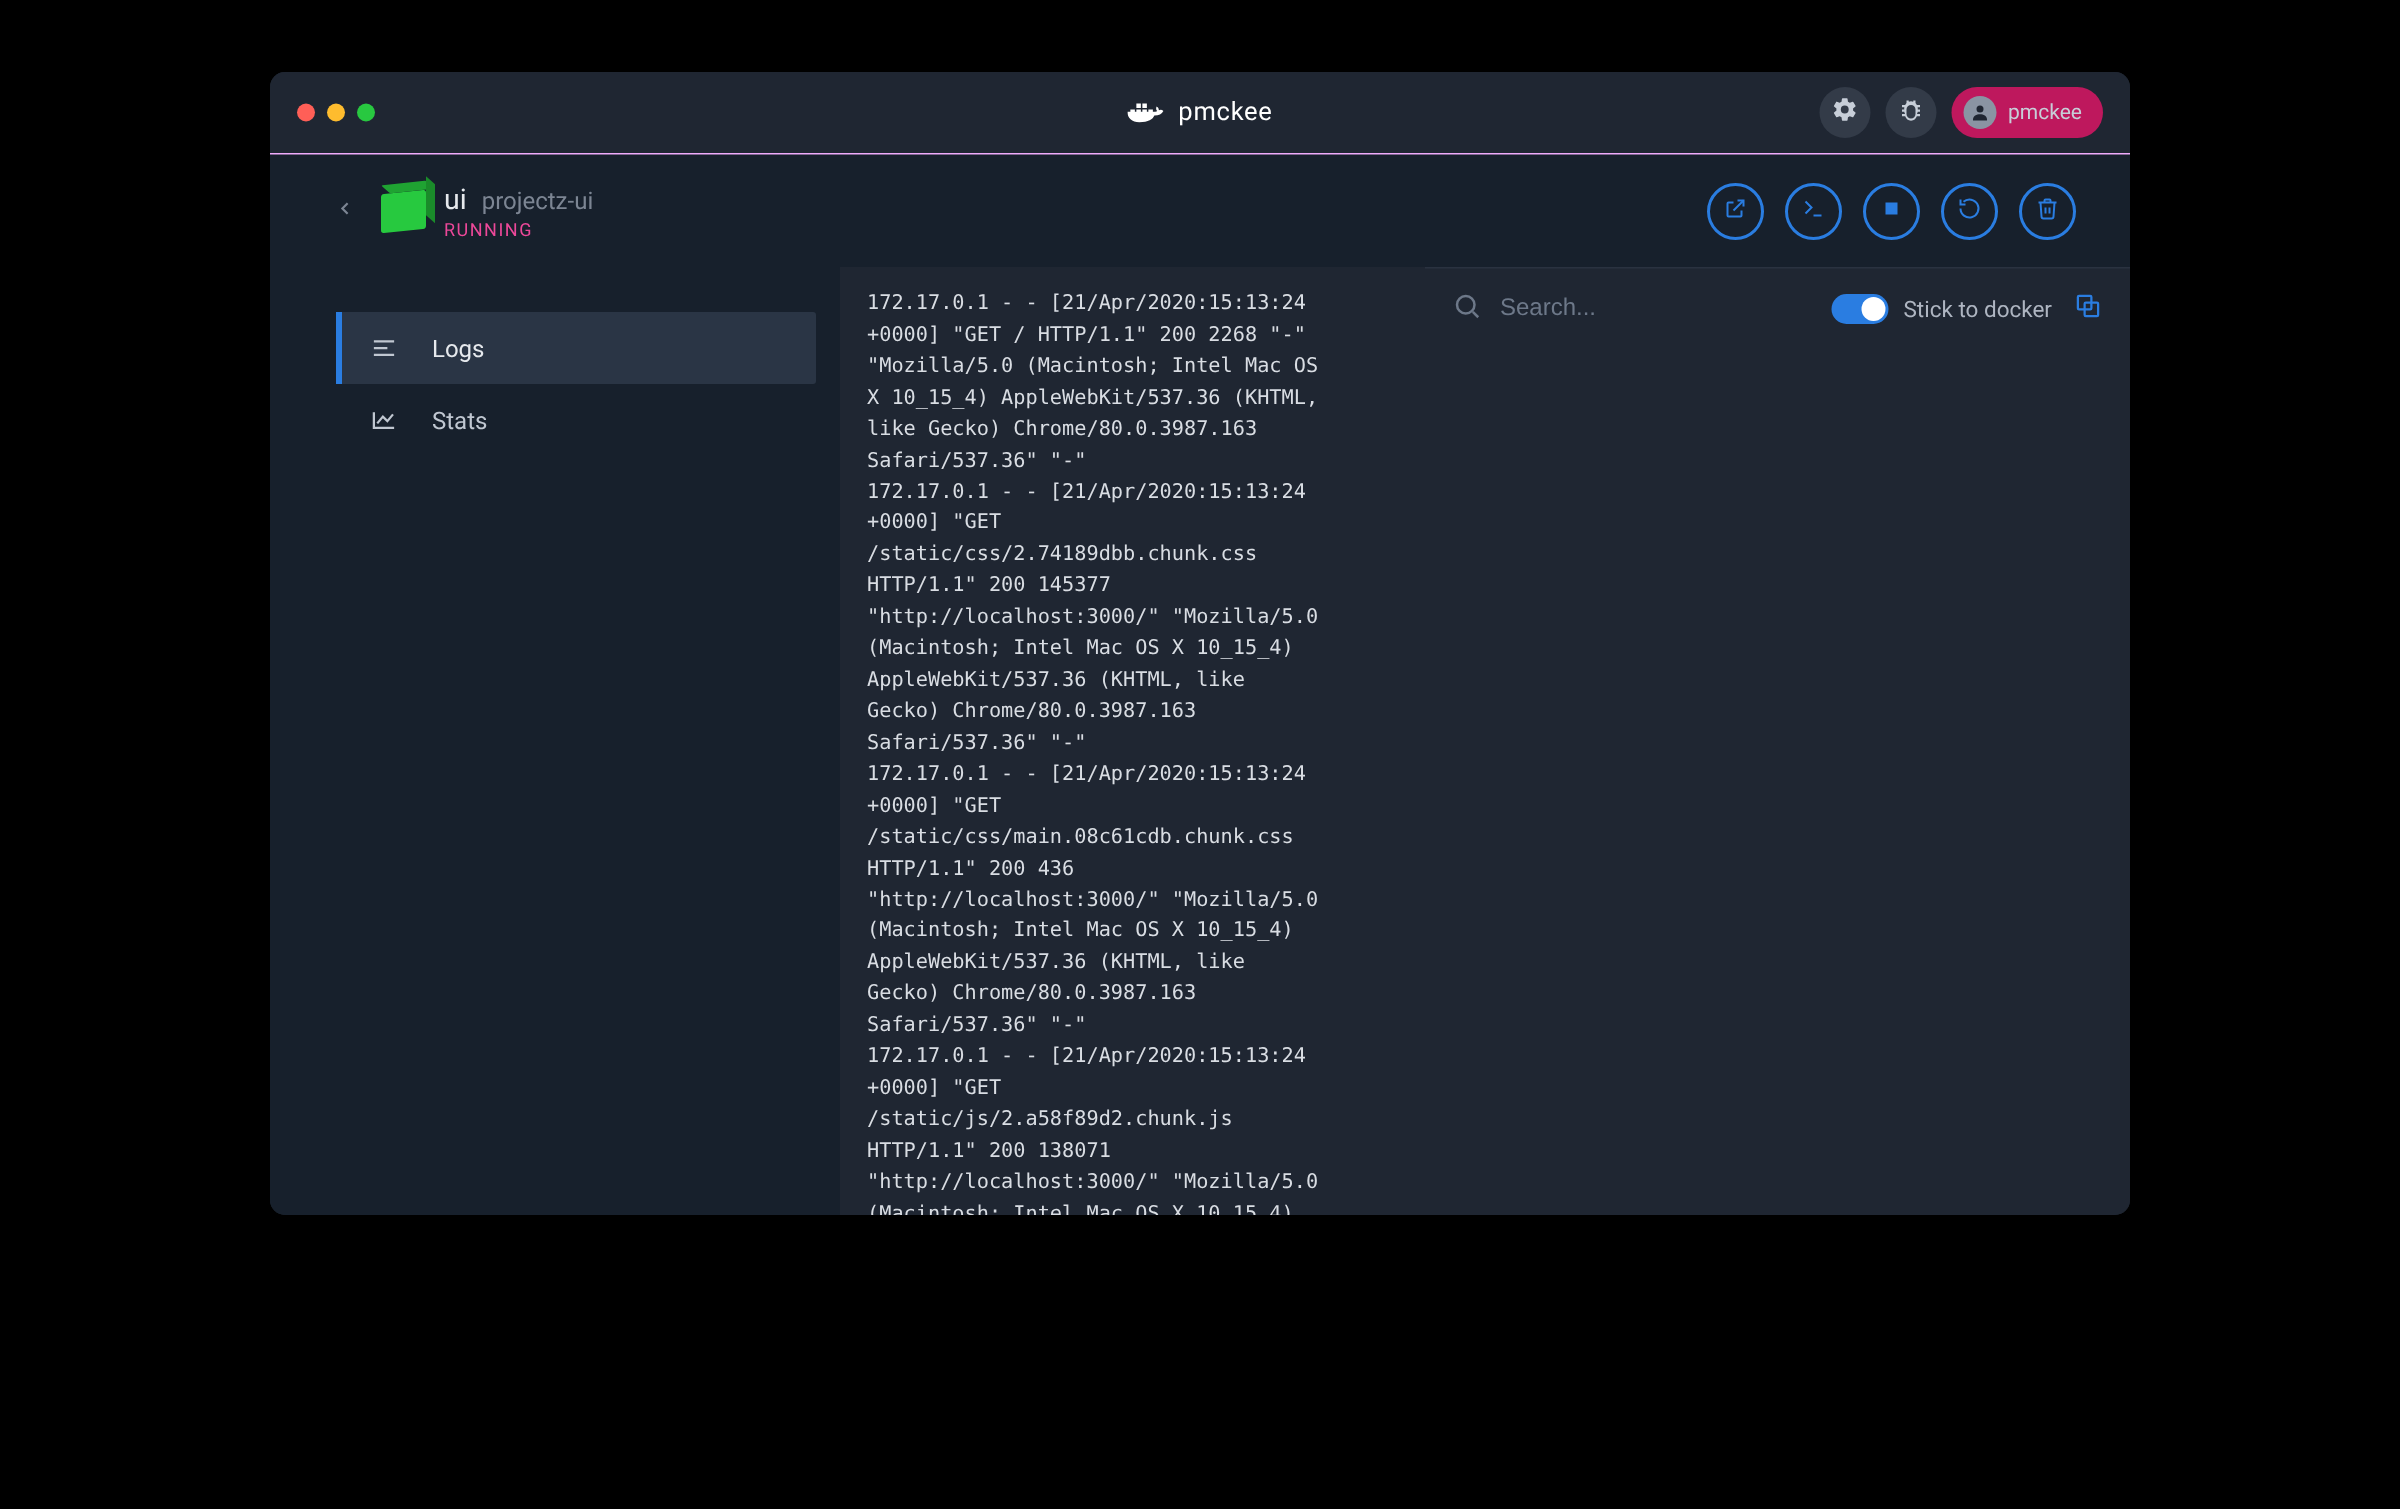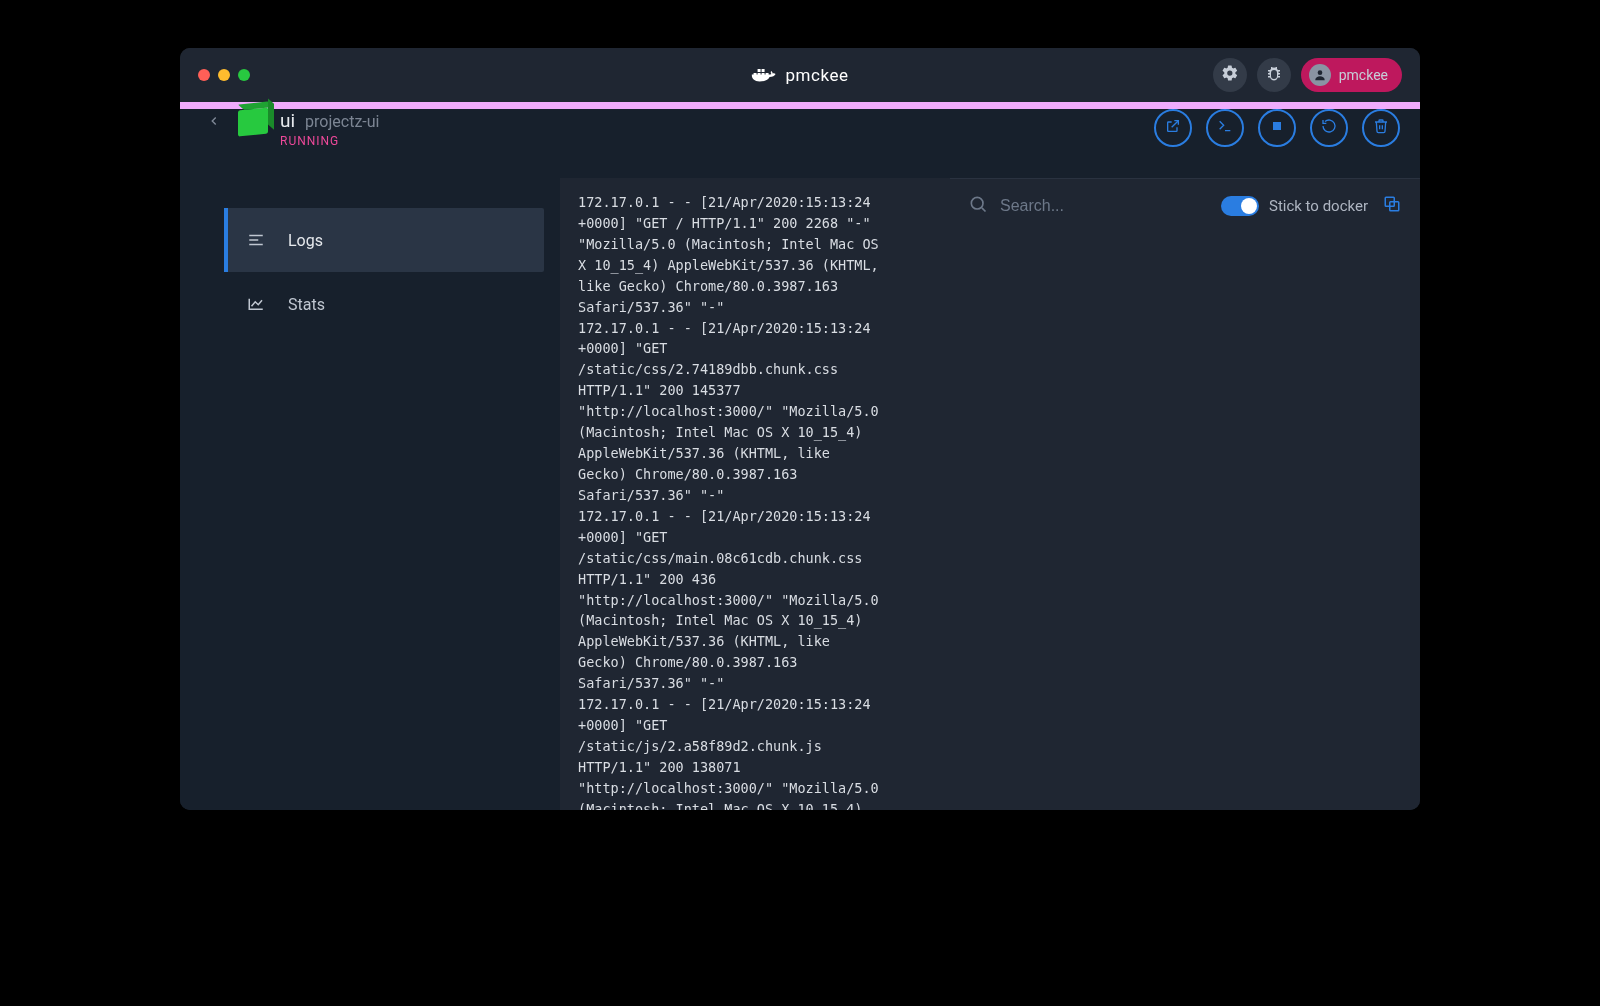--- a/index.html
+++ b/index.html
@@ -55,22 +55,22 @@
   .user-chip {
     height: 34px; background: #be185d; border-radius: 17px;
     display: flex; align-items: center; gap: 8px; padding: 0 14px 0 8px;
     color: #c7ced8; font-size: 14px; cursor: pointer;
   }
   .user-chip .avatar {
     width: 22px; height: 22px; border-radius: 50%; background: #8a94a3;
     display: flex; align-items: center; justify-content: center;
   }
   .subheader {
-    height: 76px; background: #17202c; border-top: 7px solid #f0abfc;
-    display: flex; padding: 0 20px;
+    height: 76px; background: #17202c; border-top: 1px solid #f0abfc;
+    display: flex; align-items: center; padding: 0 36px;
   }
   .back-btn { width: 28px; height: 28px; display:flex; align-items:center; justify-content:center; cursor:pointer; margin-right:10px;}
   .container-icon {
     width: 30px; height: 26px; background: #27c93f; margin-right: 12px;
     position: relative; border-radius: 2px;
     transform: skewY(-6deg);
   }
   .container-icon::before {
     content:""; position:absolute; left:0; top:-6px; width:30px; height:6px;
     background:#1fa332; transform: skewX(45deg) translateX(3px); border-radius:1px;
@@ -91,21 +91,21 @@
   }
   .action-btn svg { stroke:#2a7de1; fill:none; }
   .body {
     flex:1; display:flex; min-height:0;
   }
   .sidebar {
     width: 380px; background:#17202c; padding-top:30px;
   }
   .sidebar-group { padding-left: 44px; padding-right: 16px; }
   .sidebar-item {
-    height: 64px; display:flex; align-items:center; gap:22px;
+    height: 48px; display:flex; align-items:center; gap:22px;
     padding-left: 22px; color:#c0c7d1; font-size:16px; cursor:pointer;
     border-radius: 2px; position:relative;
   }
   .sidebar-item.active {
     background:#2a3545; color:#e6e9ed;
   }
   .sidebar-item.active::before {
     content:""; position:absolute; left:0; top:0; bottom:0; width:4px; background:#2a7de1;
   }
   .sidebar-item .sicon { width:20px; display:flex; justify-content:center; }

